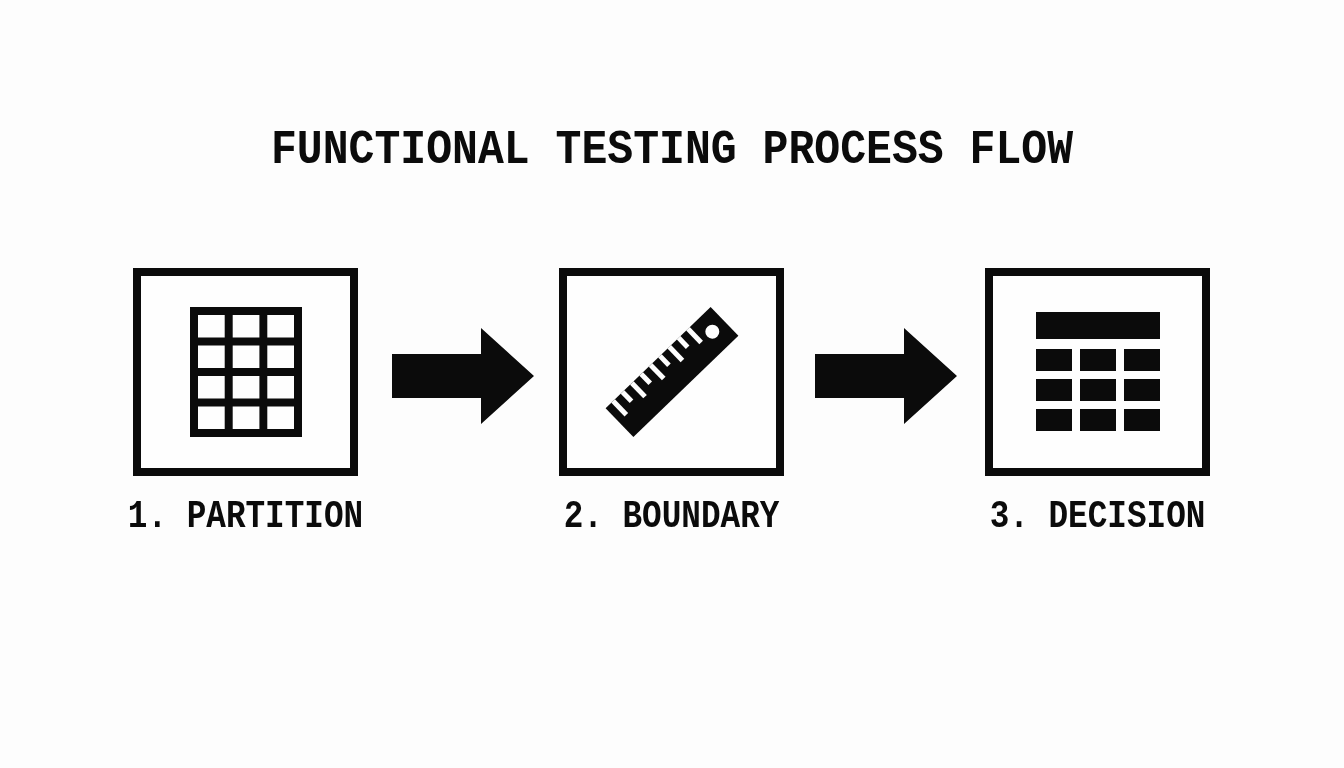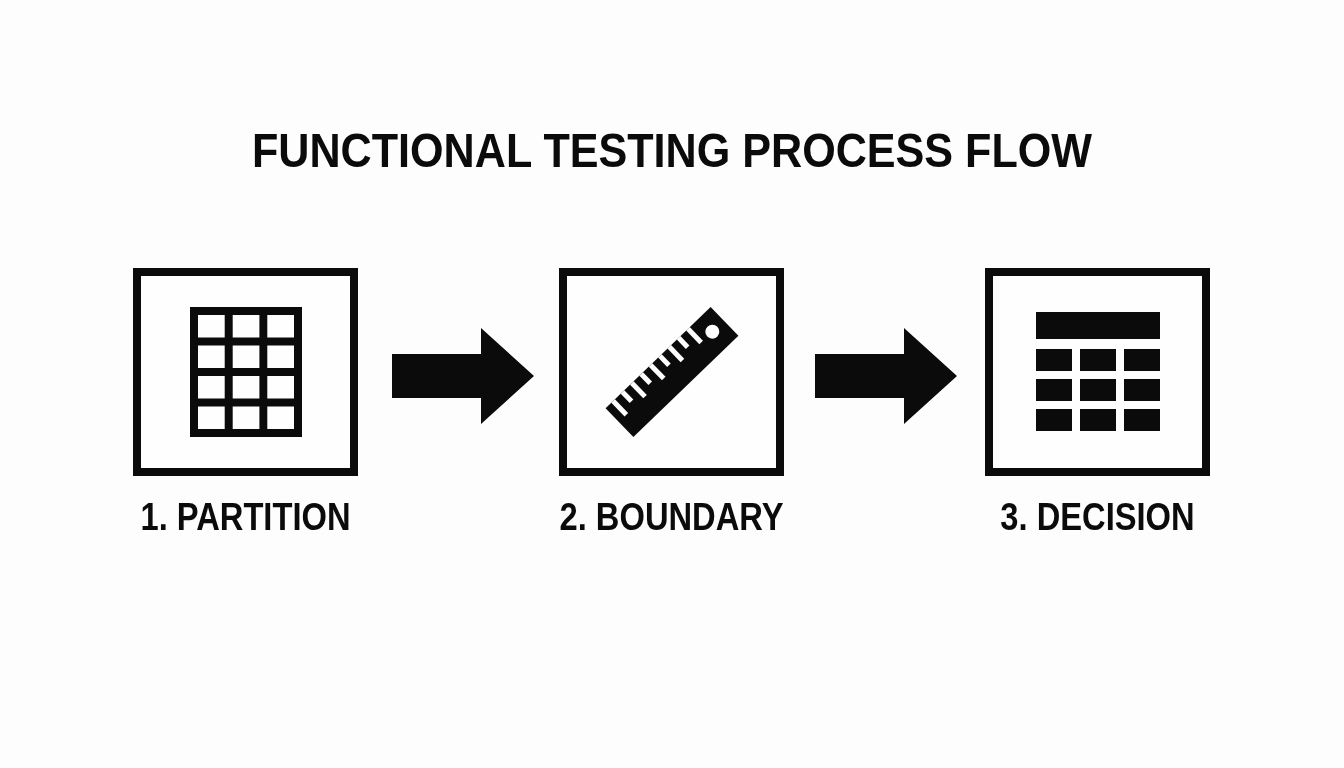--- a/index.html
+++ b/index.html
@@ -7,20 +7,21 @@
     padding: 0;
     background: #fdfdfd;
     font-family: "Liberation Sans", sans-serif;
   }
   .canvas {
     position: relative;
     width: 1344px;
     height: 768px;
     background: #fdfdfd;
     overflow: hidden;
+    font-family: Liberation Mono, monospace;
   }
   .title {
     position: absolute;
     top: 124px;
     left: 0;
     width: 100%;
     margin: 0;
     text-align: center;
     font-size: 49px;
     line-height: 52px;

